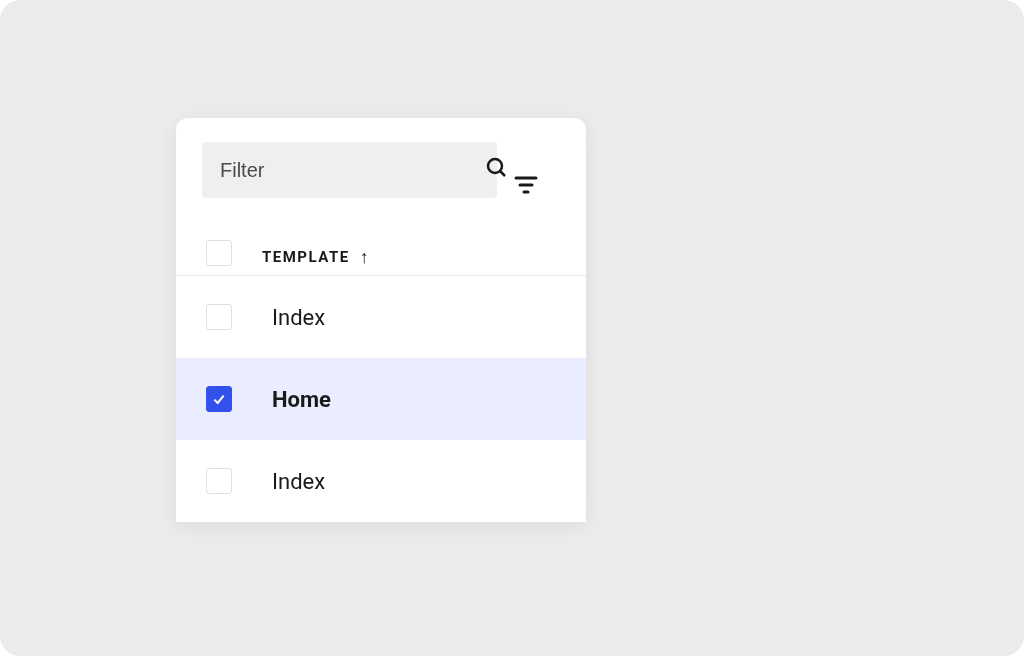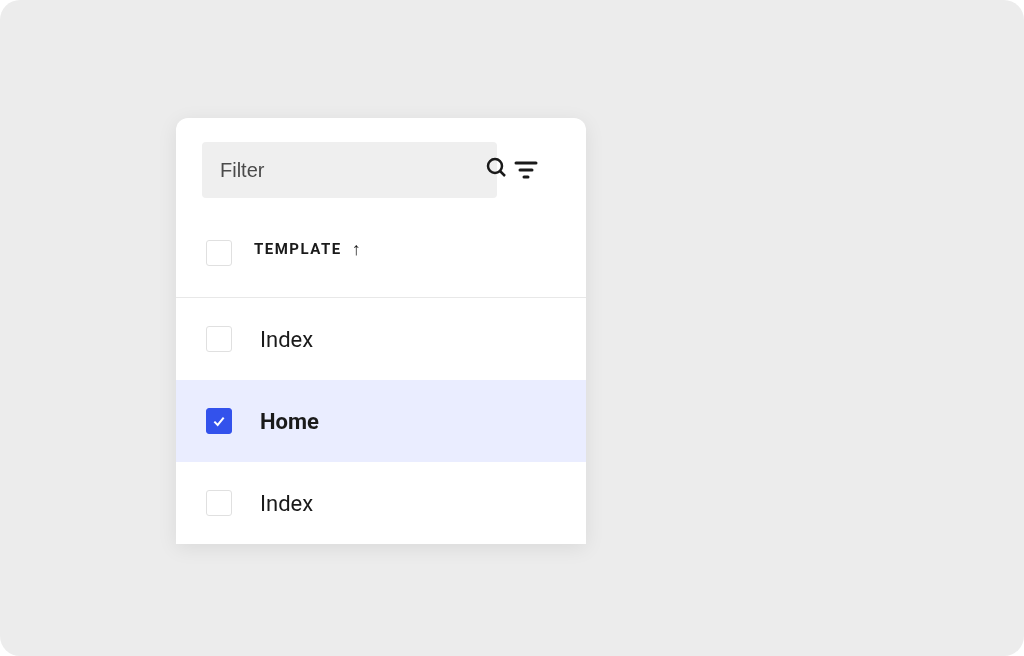--- a/index.html
+++ b/index.html
@@ -42,21 +42,21 @@
     
     .panel-title {
       font-size: 25px;
       font-weight: 700;
       color: #1a1a1a;
     }
     
     .filter-section {
       padding: 24px 30px 24px 26px;
       display: flex;
-      align-items: center;
+      align-items: flex-end;
       gap: 16px;
     }
     
     .filter-input-wrapper {
       flex: 1;
       max-width: 295px;
       background: #efefef;
       border-radius: 4px;
       display: flex;
       align-items: center;
@@ -95,24 +95,24 @@
     
     .filter-btn svg {
       width: 24px;
       height: 20px;
       stroke: #1a1a1a;
       stroke-width: 3;
       stroke-linecap: round;
     }
     
     .column-header {
-      padding: 18px 30px 31px 30px;
-      display: flex;
-      align-items: flex-start;
-      gap: 22px;
+      padding: 18px 30px 9px 30px;
+      display: flex;
+      align-items: flex-end;
+      gap: 30px;
       border-bottom: 1px solid #e8e8e8;
     }
     
     .checkbox {
       width: 26px;
       height: 26px;
       border: 1.5px solid #e0e0e0;
       border-radius: 3px;
       cursor: pointer;
       display: flex;
@@ -148,21 +148,21 @@
     
     .sort-arrow {
       font-size: 18px;
       line-height: 1;
     }
     
     .list-item {
       padding: 28px 30px 28px 30px;
       display: flex;
       align-items: center;
-      gap: 28px;
+      gap: 40px;
       cursor: pointer;
     }
     
     .list-item.selected {
       background: #eaedff;
       font-weight: bold;
     }
     
     .item-label {
       font-size: 22px;

